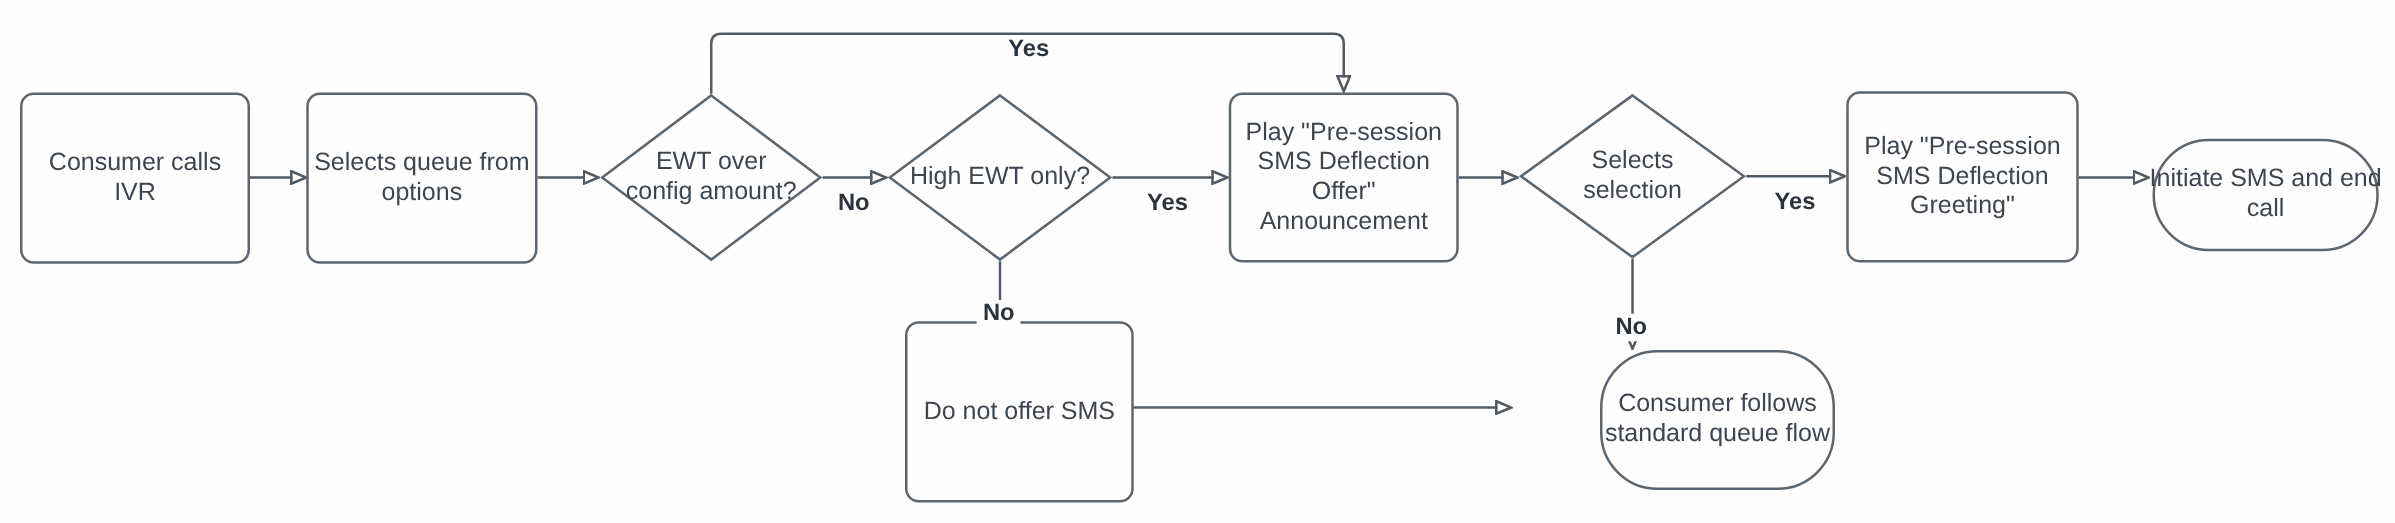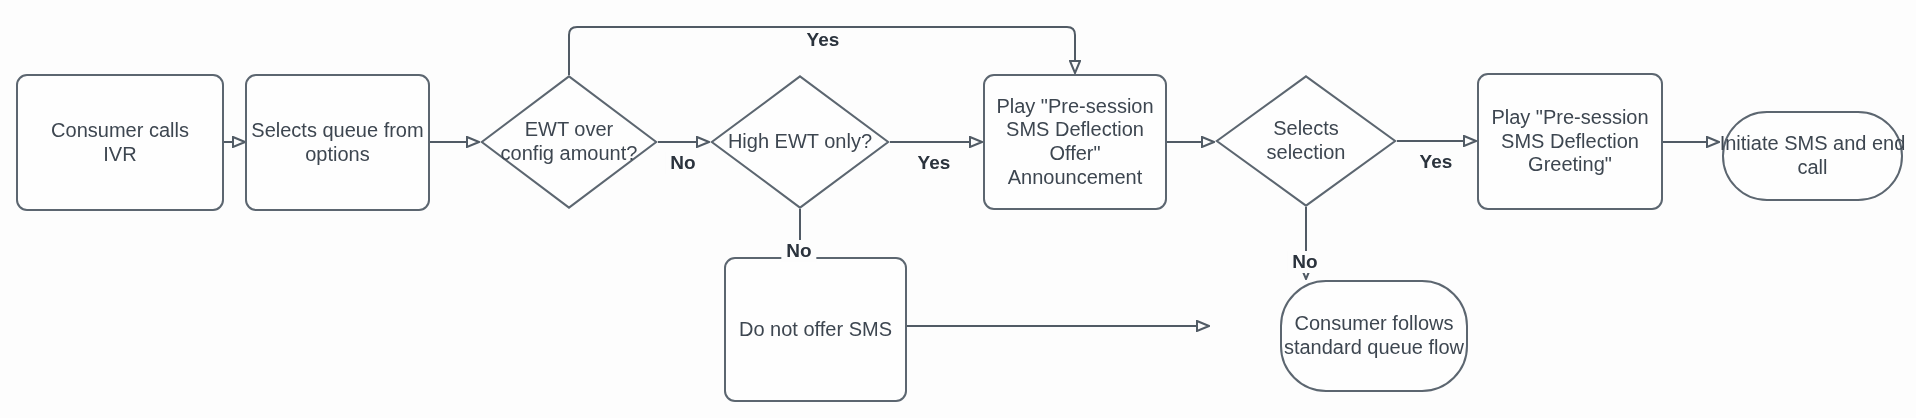--- a/index.html
+++ b/index.html
@@ -75,21 +75,21 @@
 
     <path d="M1663,142 L1708,142" marker-end="url(#arrow)"></path>
 
     <path d="M800,209 L800,245" marker-end="url(#arrow)"></path>
 
     <path d="M1306,207 L1306,268" marker-end="url(#arrow)"></path>
 
     <path d="M890,326 L1198,326" marker-end="url(#arrow)"></path>
   </svg>
 
-  <div class="node rect" style="left:16px;top:74px;width:208px;height:137px">
+  <div class="node rect" style="left:16px;top:74px;width:184px;height:137px">
     <span class="label">Consumer calls
 IVR</span>
   </div>
 
   <div class="node rect" style="left:245px;top:74px;width:185px;height:137px">
     <span class="label">Selects queue from
 options</span>
   </div>
 
   <div class="node diamond" style="left:480px;top:75px;width:178px;height:134px">

